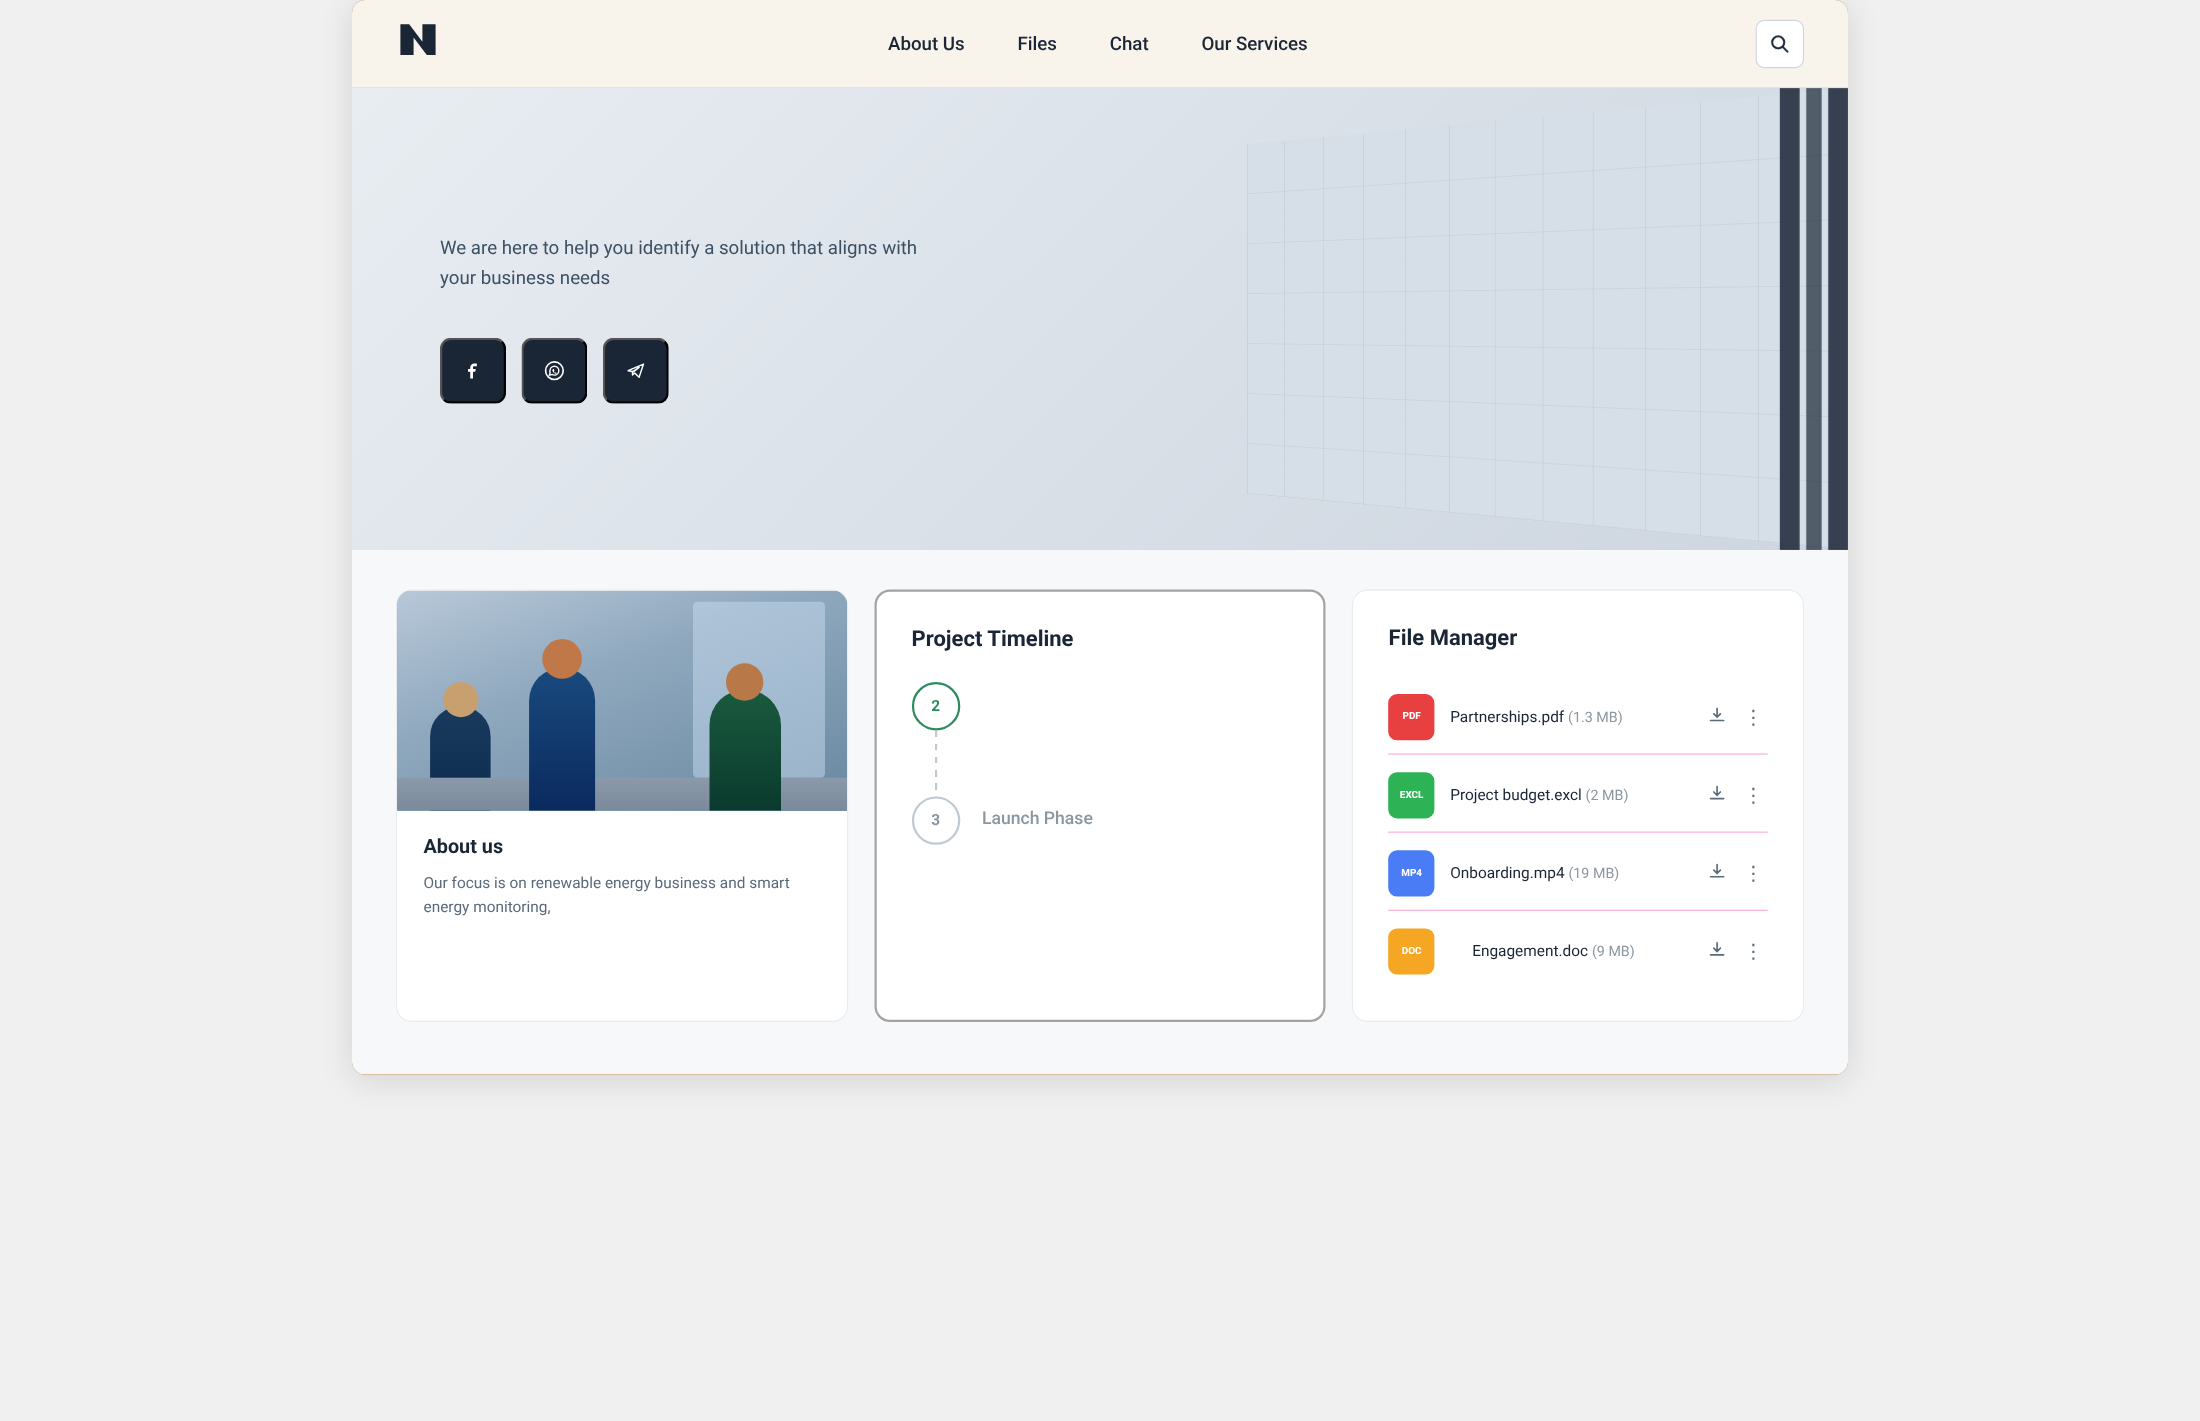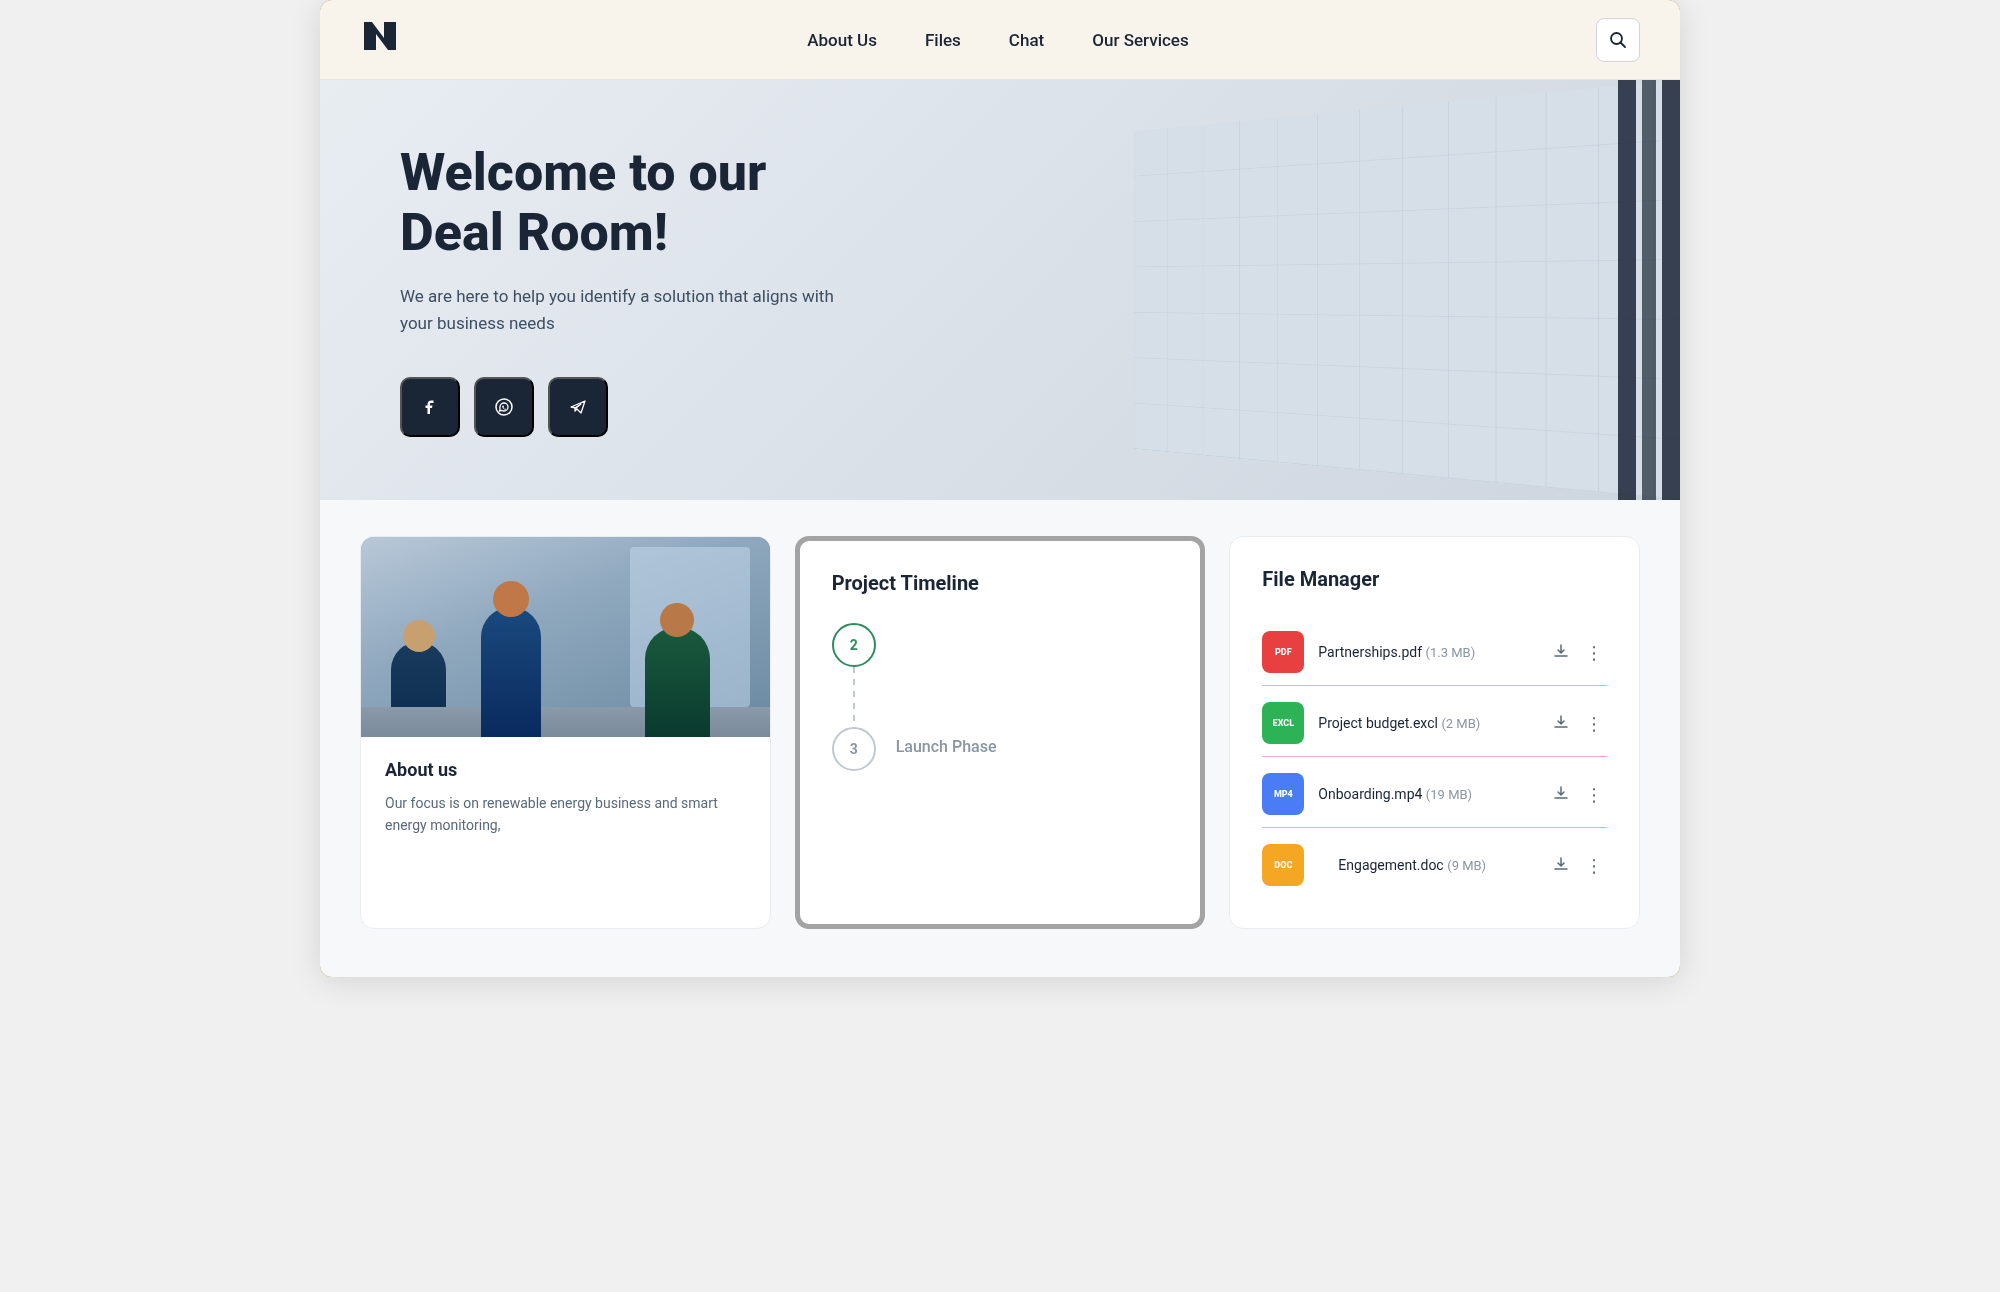--- a/index.html
+++ b/index.html
@@ -189,21 +189,21 @@
       color: #5a6a7a;
       line-height: 1.6;
       margin-bottom: 10px;
     }
 
     
     .timeline-card {
       background: #fff;
       border-radius: 14px;
       padding: 30px 32px;
-      border: 5px solid #a3a3a3;
+      border: 2px solid #a3a3a3;
     }
     .card-title {
       font-size: 20px;
       font-weight: 700;
       color: #1a2535;
       margin-bottom: 28px;
     }
     .timeline {
       display: flex;
       flex-direction: column;
@@ -365,21 +365,20 @@
   <section class="hero">
     <div class="hero-bg-art">
       <div class="hero-grid"></div>
       <div class="hero-bars">
         <div class="hero-bar"></div>
         <div class="hero-bar"></div>
         <div class="hero-bar"></div>
       </div>
     </div>
     <div class="hero-content">
-      <h1 class="hero-title">Welcome to our Deal Room!</h1>
       <p class="hero-subtitle">We are here to help you identify a solution that aligns with your business needs</p>
       <div class="hero-socials">
         <button class="social-btn">
           <svg width="22" height="22" viewBox="0 0 22 22" fill="none">
             <path d="M12.5 7H14.5V4.5H12C10.07 4.5 8.5 6.07 8.5 8V9.5H6.5V12H8.5V18H11V12H13L13.5 9.5H11V8C11 7.45 11.45 7 12 7H12.5Z" fill="white"></path>
           </svg>
         </button>
         <button class="social-btn">
           <svg width="22" height="22" viewBox="0 0 22 22" fill="none">
             <circle cx="11" cy="11" r="8" stroke="white" stroke-width="1.5" fill="none"></circle>

